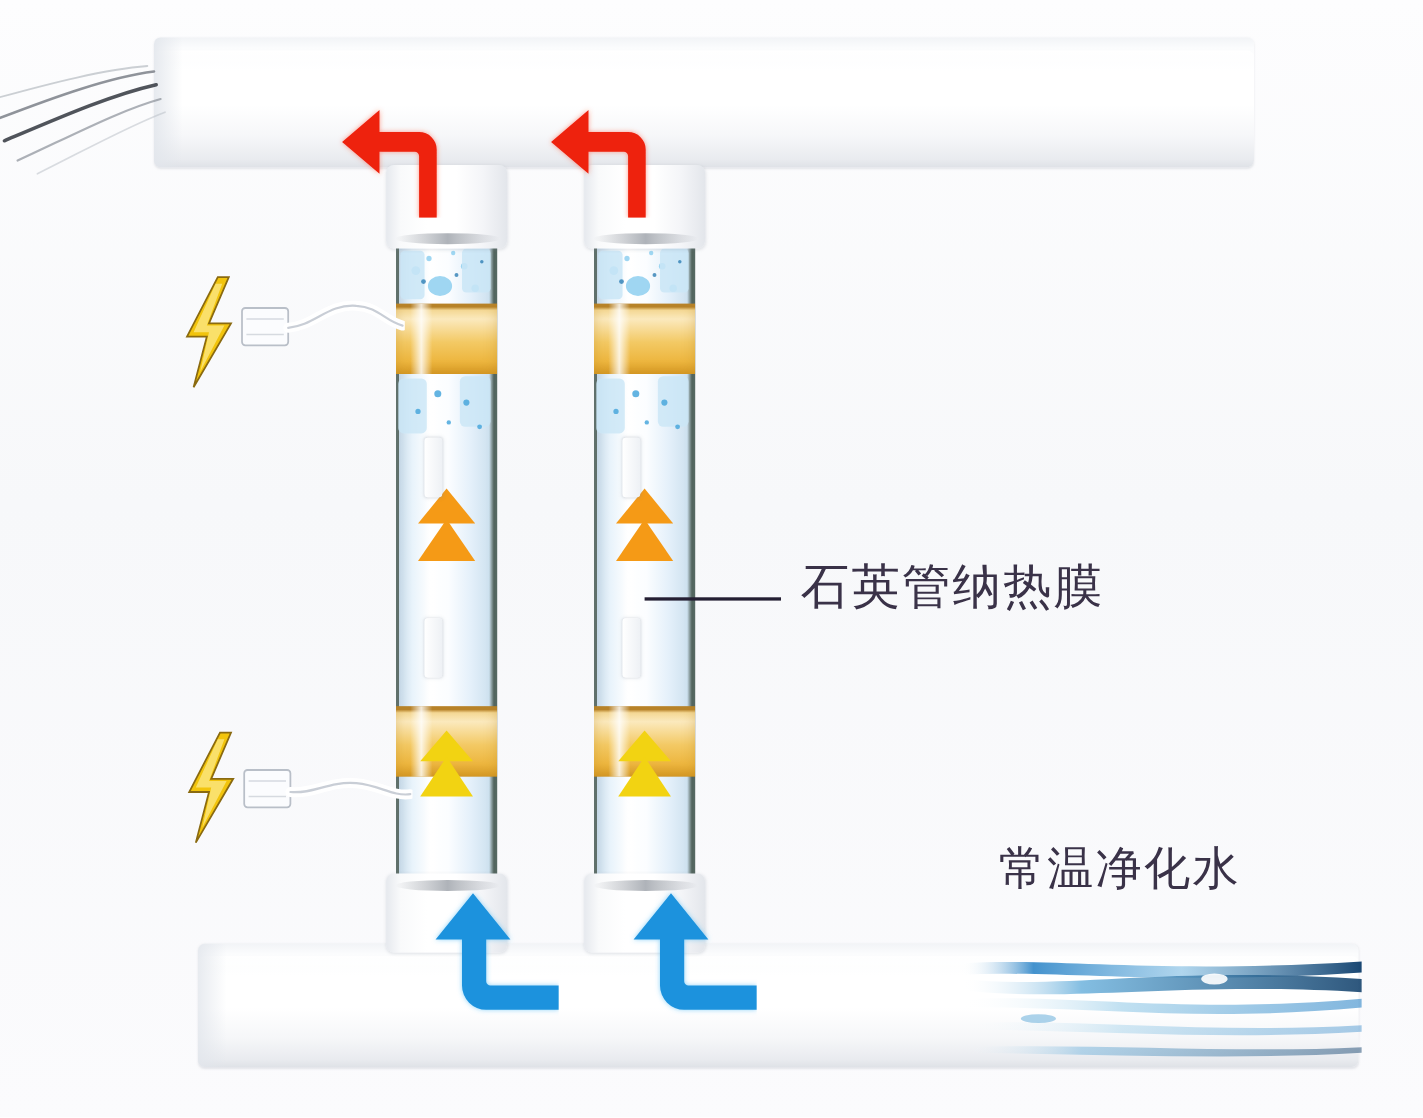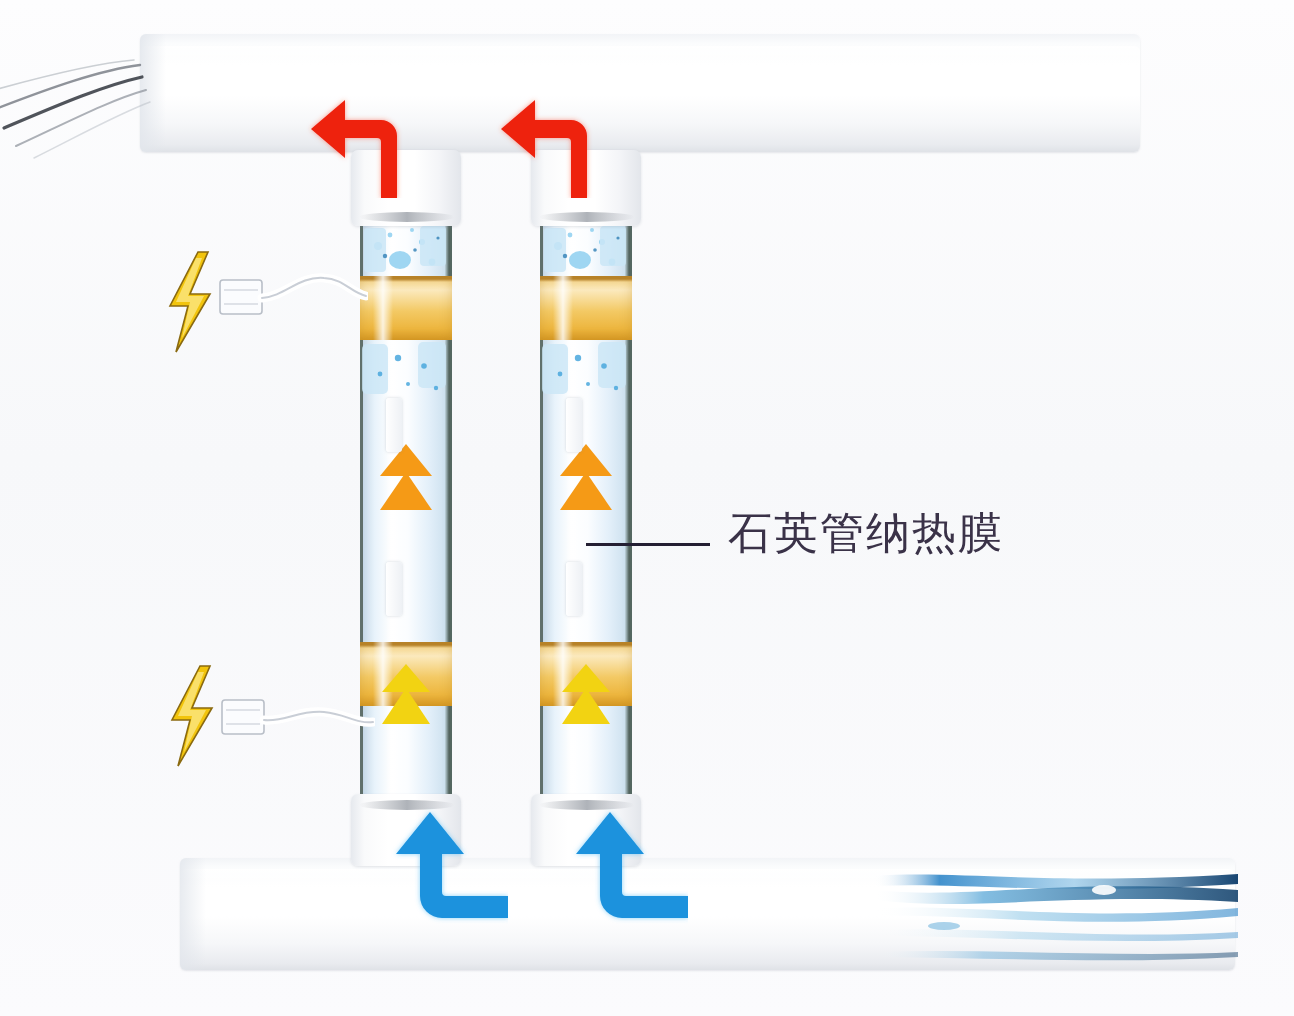--- a/index.html
+++ b/index.html
@@ -345,20 +345,21 @@
       <rect x="62" y="38" width="42" height="34" rx="3" fill="#fbfcfe" stroke="#b9bfc8" stroke-width="1.6"></rect>
       <line x1="66" y1="48" x2="100" y2="48" stroke="#d6dae0" stroke-width="1.4"></line>
       <line x1="66" y1="62" x2="100" y2="62" stroke="#d6dae0" stroke-width="1.4"></line>
     </g>
     <path d="M104 58 C126 60 138 48 164 50 C186 52 196 62 213 60" fill="none" stroke="#ffffff" stroke-width="9" stroke-linecap="round"></path>
     <path d="M104 58 C126 60 138 48 164 50 C186 52 196 62 213 60" fill="none" stroke="#c3c9d1" stroke-width="2" stroke-linecap="round" opacity=".9"></path>
   </svg>
 
   <div id="leader-line"></div>
   <div class="label" id="label-film">石英管纳热膜</div>
+  <div class="label" id="label-water">常温净化水</div>
 
   <div class="pipe" id="pipe-bottom"></div>
 
   <svg id="waterflow" viewBox="0 0 370 108" preserveAspectRatio="none">
     <defs>
       <linearGradient id="wg1" x1="0" y1="0" x2="1" y2="0">
         <stop offset="0%" stop-color="#ffffff" stop-opacity="0"></stop>
         <stop offset="18%" stop-color="#2f86c8" stop-opacity=".9"></stop>
         <stop offset="55%" stop-color="#8ec4e6" stop-opacity=".7"></stop>
         <stop offset="100%" stop-color="#0d3d6b" stop-opacity=".95"></stop>

